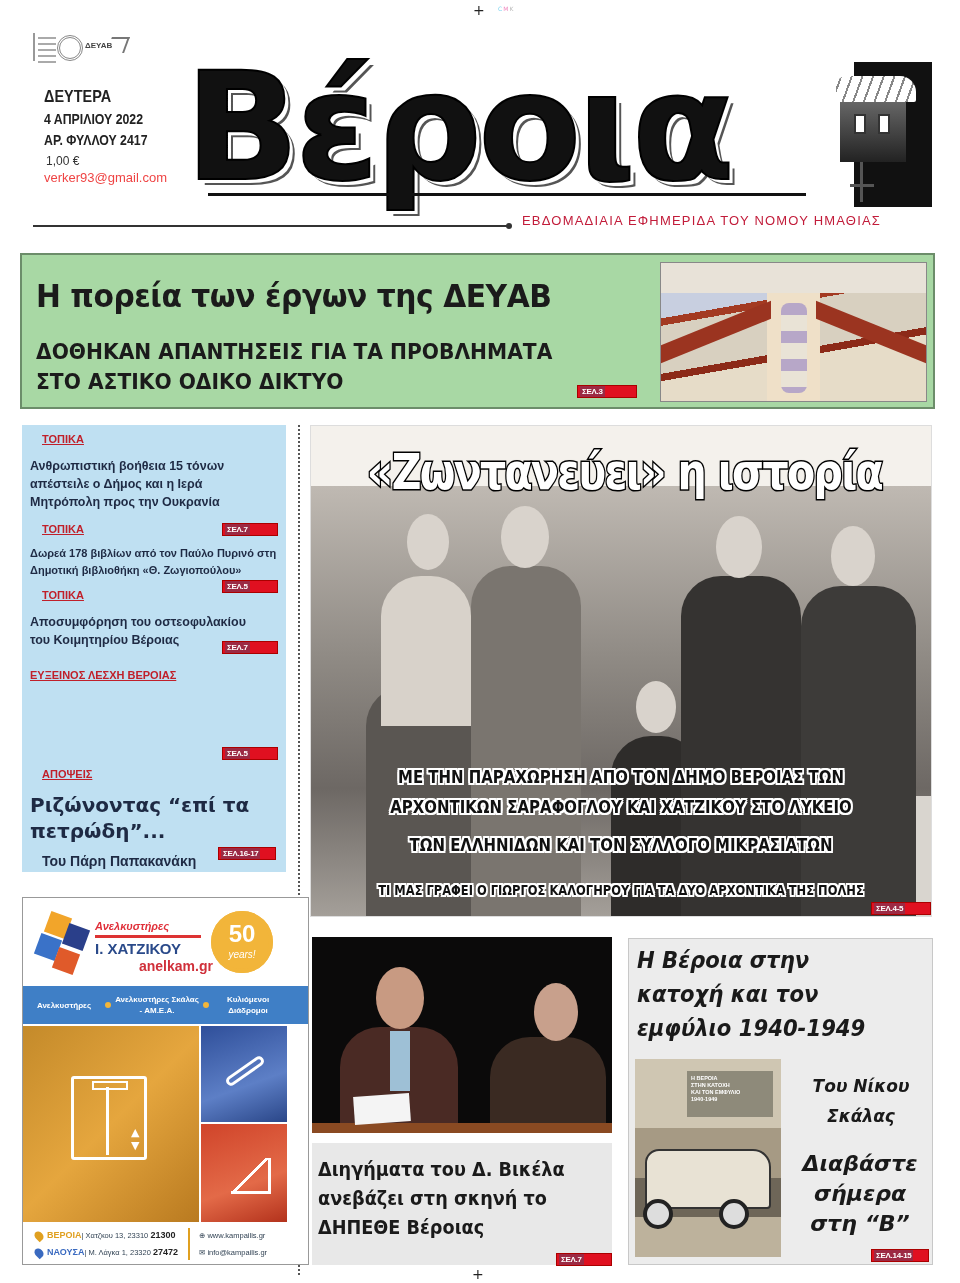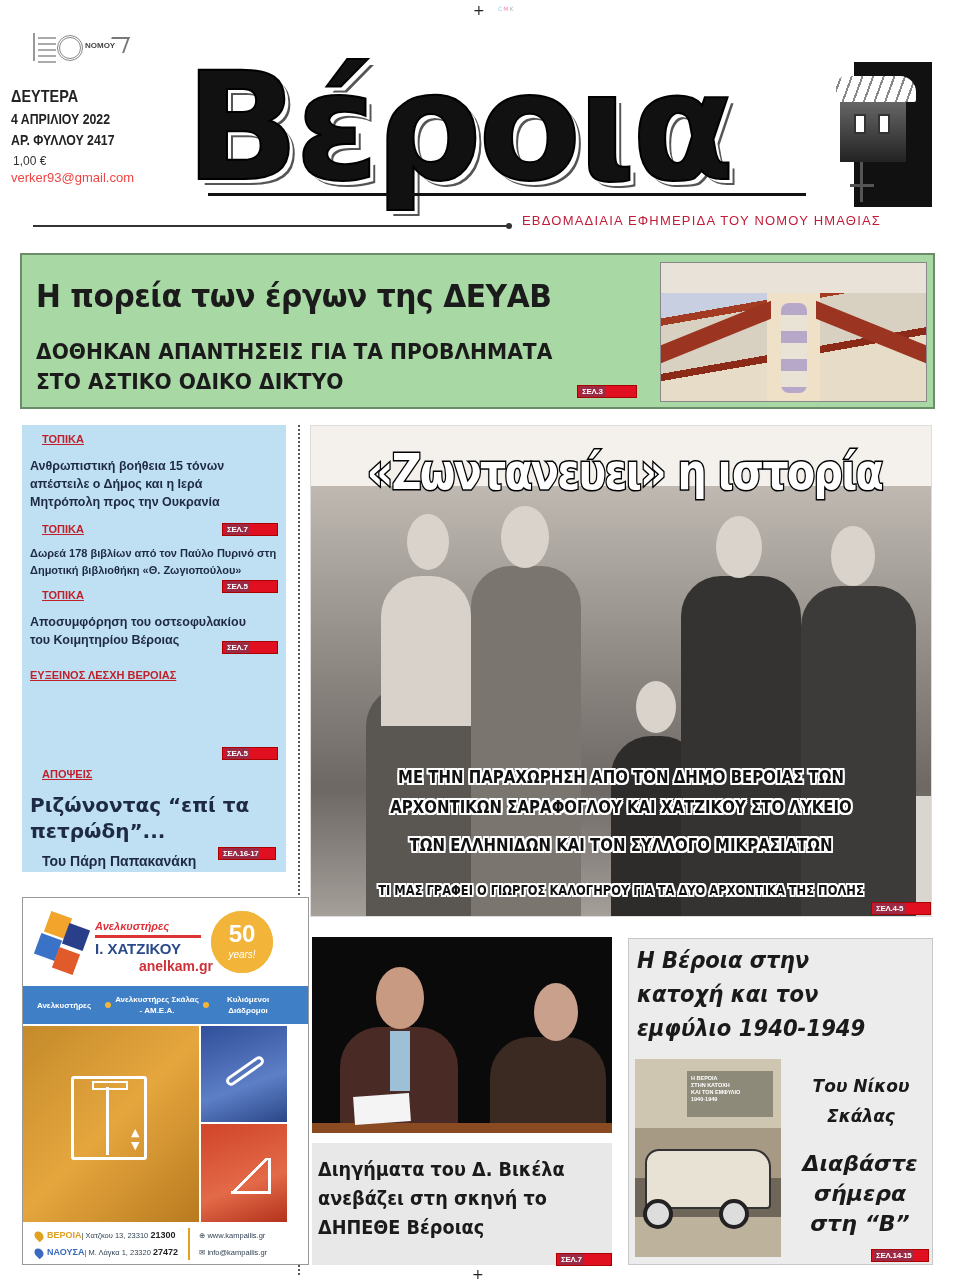--- a/index.html
+++ b/index.html
@@ -14,21 +14,21 @@
   .cmyk span:nth-child(3){ color:#bbbbbb; }
 
   
   .elta-logo { position: absolute; left: 33px; top: 33px; width: 95px; height: 30px; }
   .elta-logo .stamp { position:absolute; left:0; top:0; width:26px; height:28px; border-left:2px solid #999; }
   .elta-logo .stamp i { display:block; height:2px; background:#aaa; margin:4px 3px 0 3px; }
   .elta-logo .ring { position:absolute; left:24px; top:2px; width:26px; height:26px; border-radius:50%; border:3px double #888; }
   .elta-logo .txt { position:absolute; left:52px; top:8px; font-size:8px; font-weight:bold; color:#444; font-family:"Liberation Sans", sans-serif; }
   .elta-logo .bird { position:absolute; left:76px; top:4px; width:18px; height:16px; border-right:2px solid #777; border-top:2px solid #777; transform: skew(-20deg); }
 
-  .issue-info { position: absolute; left: 11px; top: 86px; font-family: "Liberation Sans", sans-serif; }
+  .issue-info { position: absolute; left: 44px; top: 86px; font-family: "Liberation Sans", sans-serif; }
   .issue-day { font-size: 17px; font-weight: bold; color: #222; line-height: 22px; transform: scaleX(0.85); transform-origin: left; }
   .issue-date, .issue-no { font-size: 15px; font-weight: bold; color: #222; line-height: 21px; transform: scaleX(0.82); transform-origin: left; white-space: nowrap; }
   .issue-price { font-size: 12px; color: #333; margin-top: 4px; margin-left: 2px; }
   .issue-email { font-size: 13px; color: #ef4444; margin-top: 2px; }
 
   
   .masthead-title {
     position: absolute; left: 185px; top: 52px; width: 640px; height: 150px;
     font-family: "DejaVu Sans", sans-serif; font-weight: bold; font-size: 150px; line-height: 150px;
     color: #111; letter-spacing: -4px;
@@ -171,21 +171,21 @@
 
 <div class="elta-logo">
   <div class="stamp">
       <i></i>
       <i></i>
       <i></i>
       <i></i>
       <i></i>
     </div>
   <div class="ring"></div>
-  <span class="txt">ΝΟΜΟΥ</span>
+  <span class="txt">ΔΕΥΑΒ</span>
   <div class="bird"></div>
 </div>
 
 <div class="issue-info">
   <div class="issue-day">ΔΕΥΤΕΡΑ</div>
   <div class="issue-date">4 ΑΠΡΙΛΙΟΥ 2022</div>
   <div class="issue-no">ΑΡ. ΦΥΛΛΟΥ 2417</div>
   <div class="issue-price">1,00 €</div>
   <div class="issue-email">verker93@gmail.com</div>
 </div>

